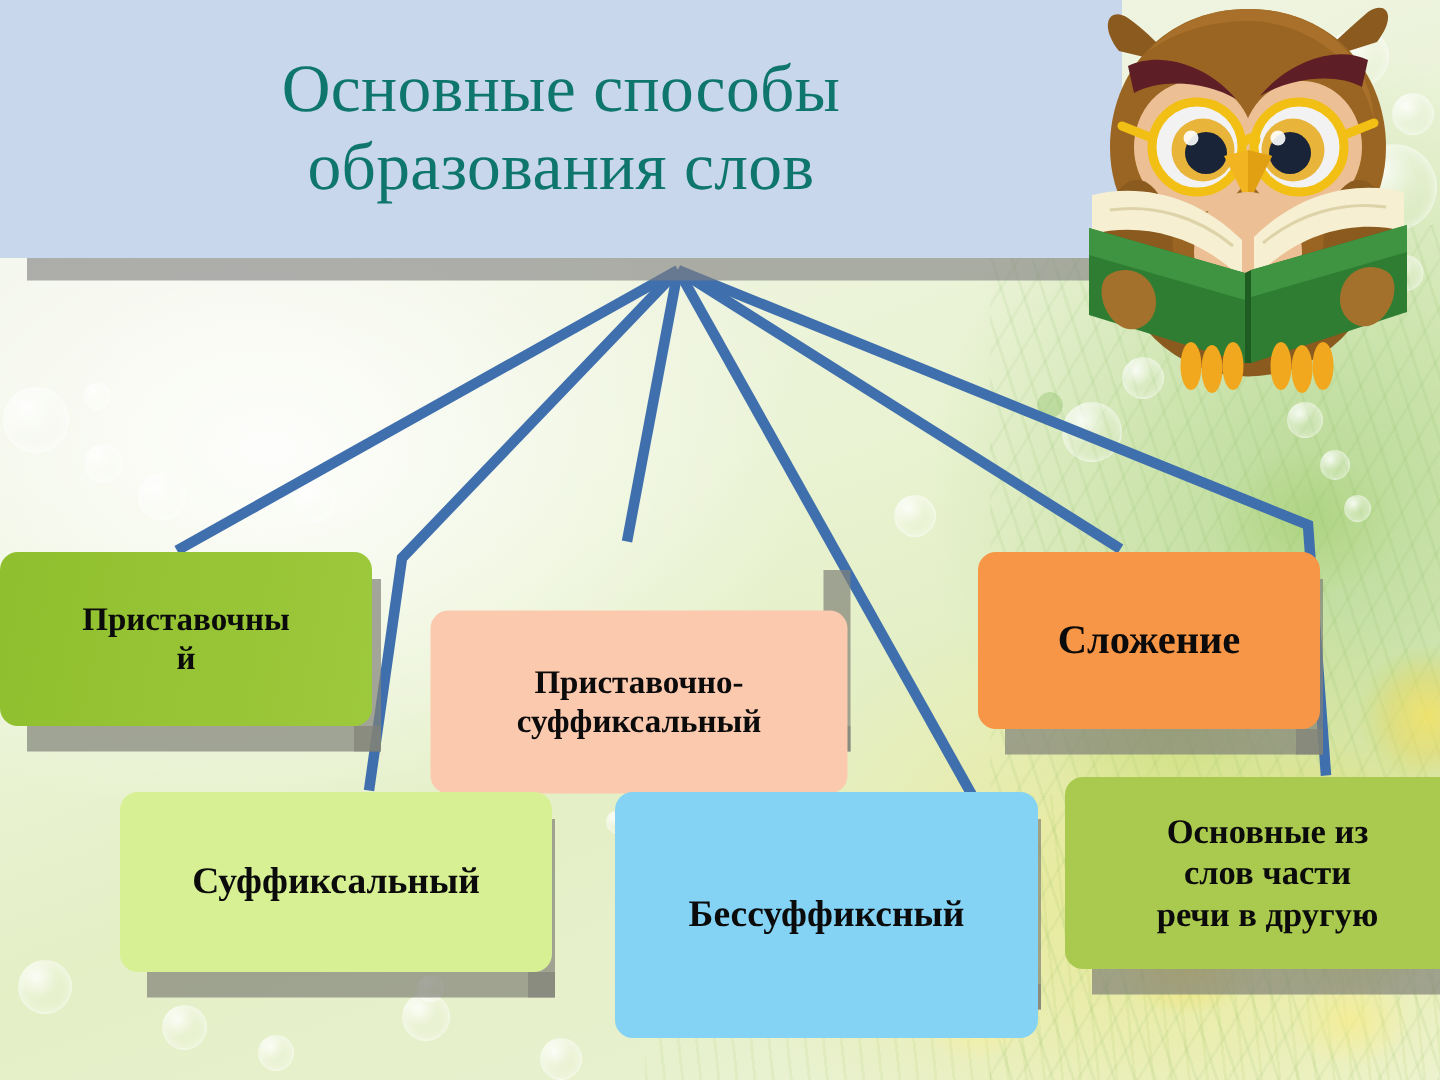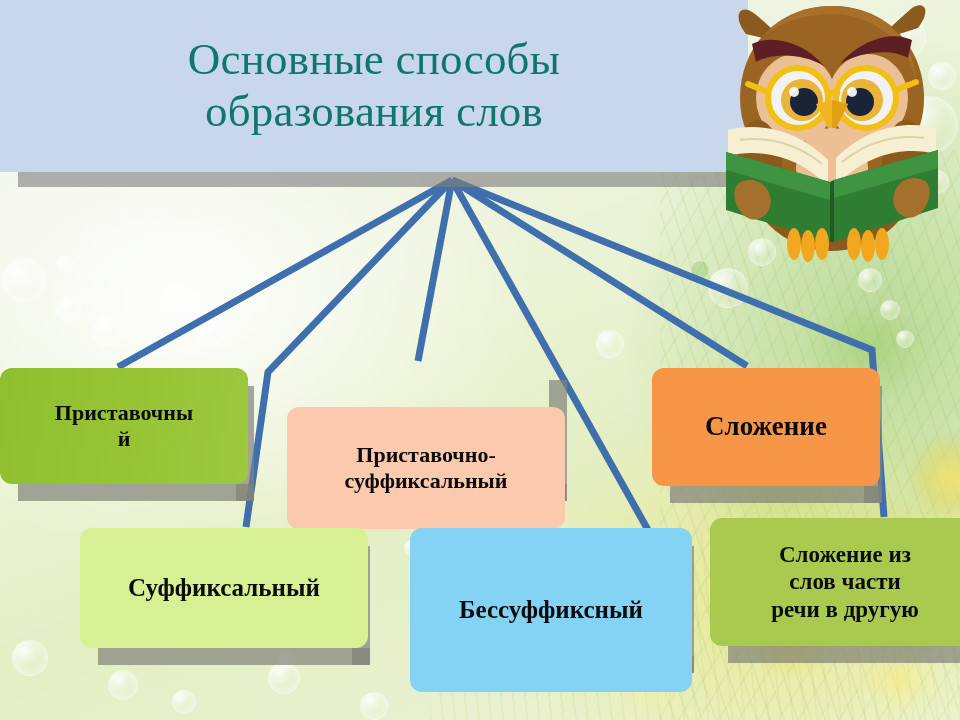--- a/index.html
+++ b/index.html
@@ -192,21 +192,21 @@
 
   <div class="sh sh-bessuf"></div>
   <div class="sh sh-bessuf2"></div>
   <div class="box b-bessuf">
     <span>Бессуффиксный</span>
   </div>
 
   <div class="sh sh-perehod"></div>
   <div class="box b-perehod">
     <span>
-      <span class="bl">Сложение из</span>
+      <span class="bl">Основные из</span>
       <span class="bl">слов части</span>
       <span class="bl">речи в другую</span>
     </span>
   </div>
 
   <div class="title-shadow"></div>
   <div class="title-box">
     <div class="title-text">
       <span class="bl">Основные способы</span>
       <span class="bl">образования слов</span>

